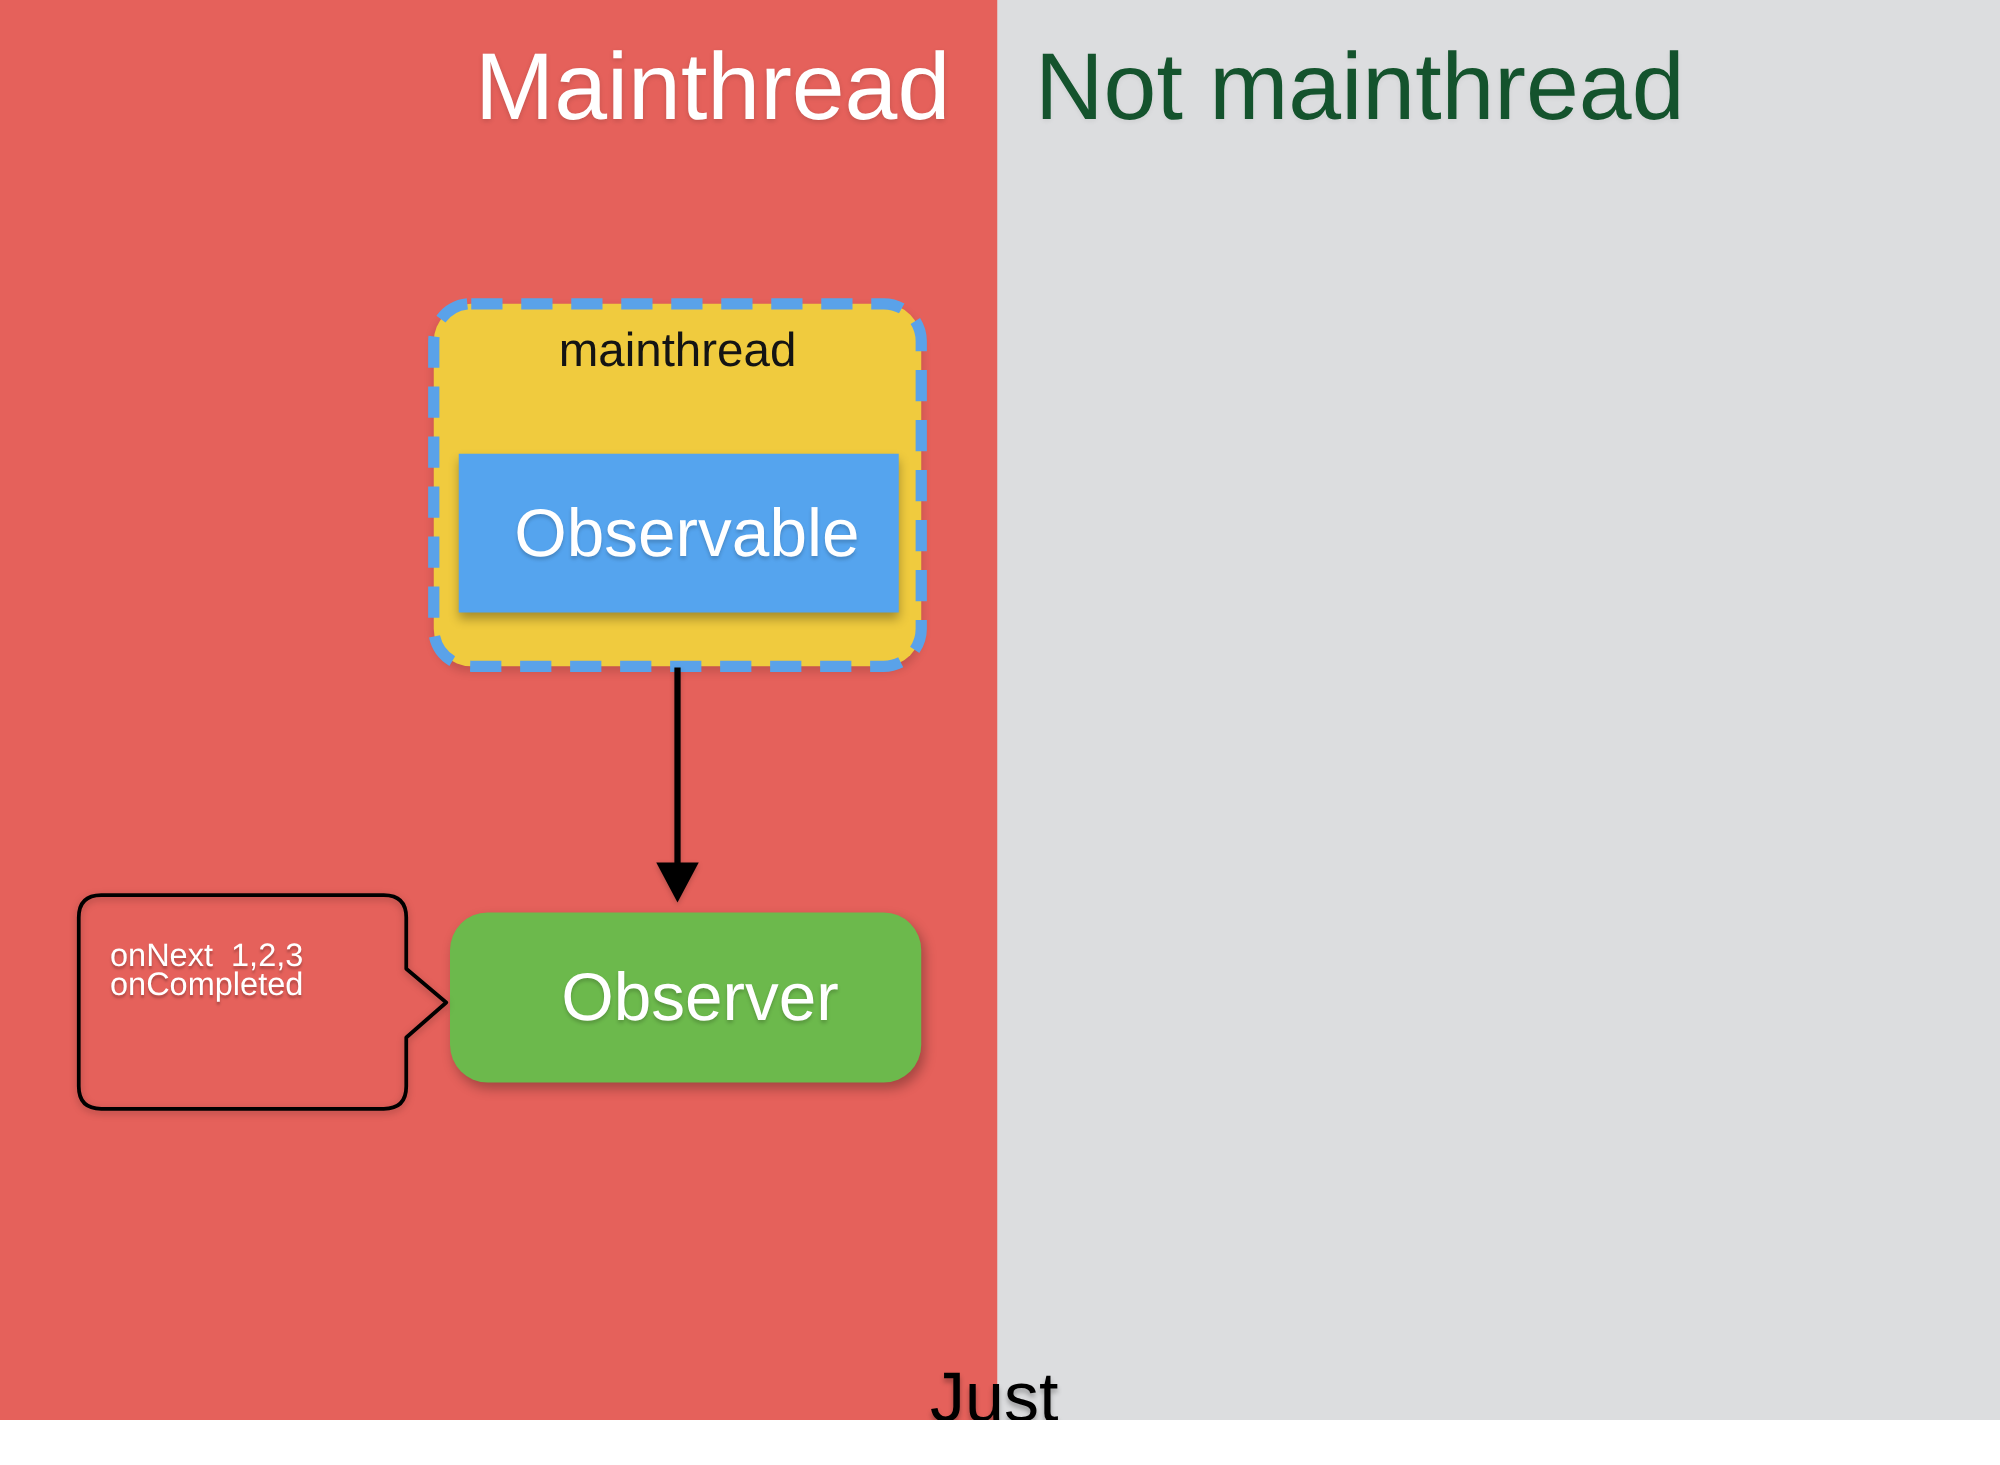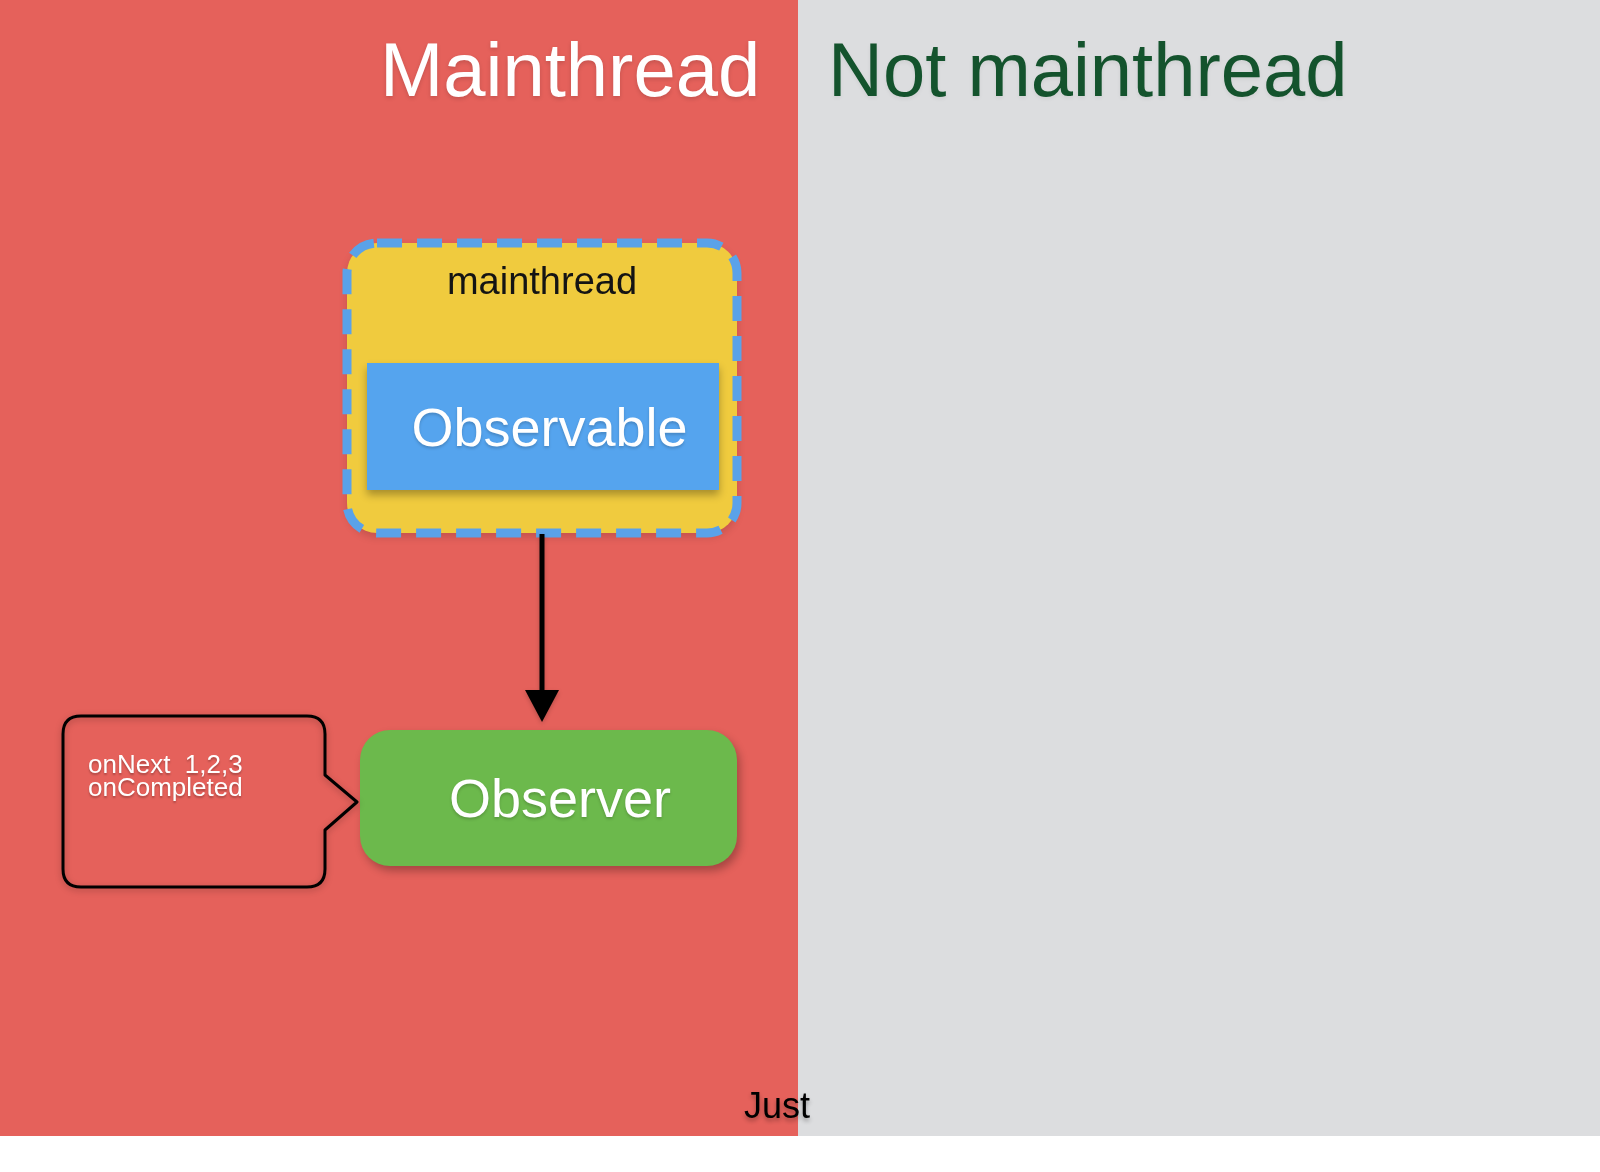--- a/index.html
+++ b/index.html
@@ -75,21 +75,21 @@
   .callout-text {
     position: absolute;
     color: #FFFFFF; font-size: 26px; font-weight: 300;
     white-space: pre;
     text-shadow: 0 2px 2px rgba(0,0,0,0.25);
   }
   .callout-line1 { left: 88px; top: 749px; }
   .callout-line2 { left: 88px; top: 772px; }
   .just-label {
     position: absolute; left: 744px; top: 1085px;
-    color: #000000; font-size: 36px; font-weight: 400;
+    color: #000000; font-size: 56px; font-weight: 400;
     text-shadow: 0 3px 4px rgba(0,0,0,0.30);
   }
 </style>
 </head>
 <body>
 
 <div class="slide">
 
   <div class="panel-main"></div>
   <div class="panel-not"></div>

